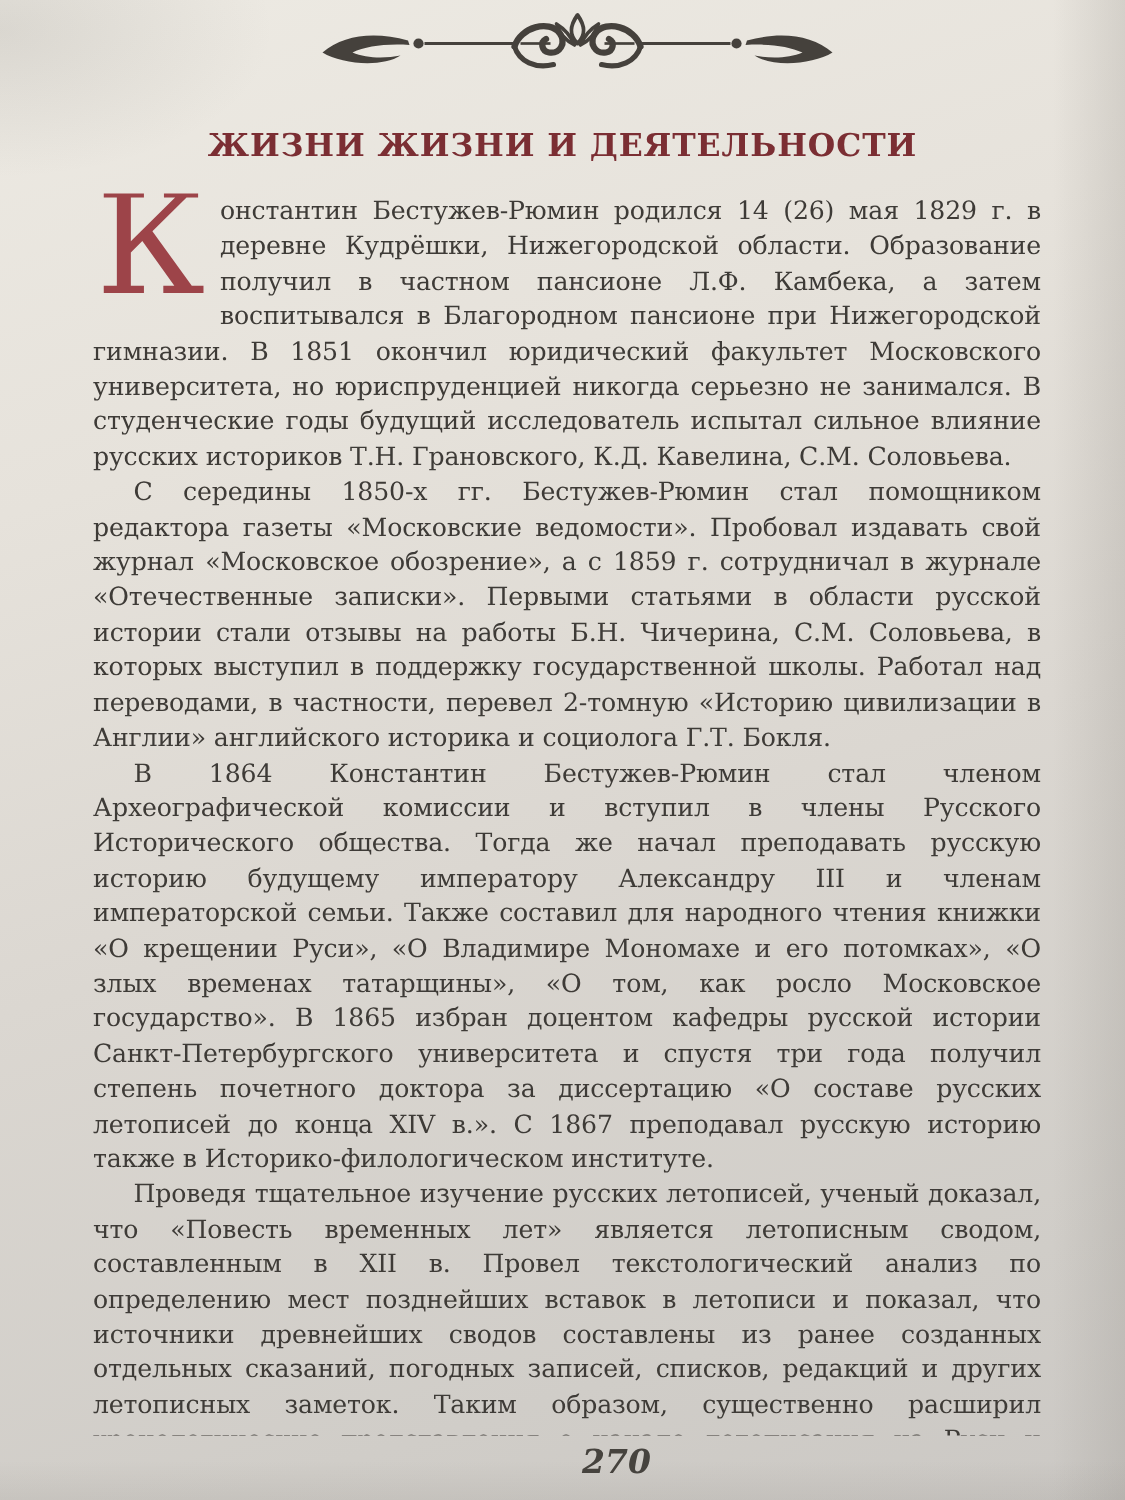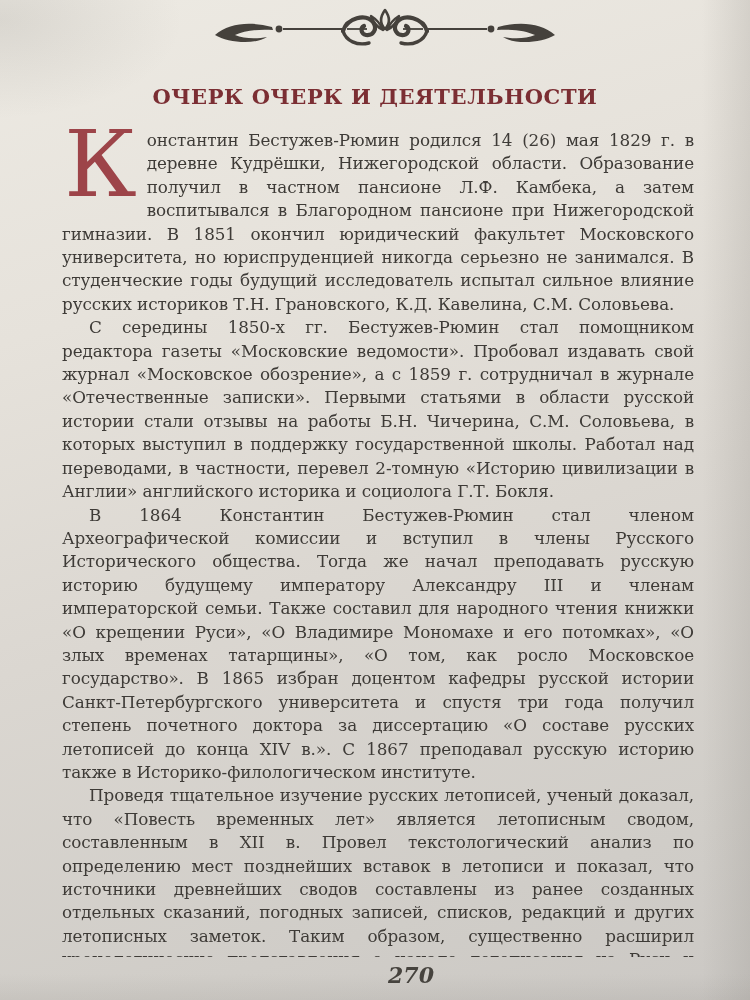--- a/index.html
+++ b/index.html
@@ -104,21 +104,21 @@
       <path class="orn" stroke-width="4.2" stroke-linecap="round" d="M213,23 C209,10 190,5 183,14 C178,21 183,28 190,27 C195,26 196,20 192,18"></path>
       <path class="orn" stroke-width="3.4" stroke-linecap="round" d="M213,23 C210,33 199,38 187,35"></path>
 
       <line class="orn" x1="213" y1="21" x2="273" y2="21" stroke-width="2"></line>
       <circle class="orn-fill" cx="277" cy="21" r="3.4"></circle>
 
       <path class="orn-fill" d="M341,27 C327,15 306,13 284,19 L283,22 C300,21 312,23 321,27 C312,31 299,31 289,29 C301,37 328,35 341,27 Z"></path>
     </svg>
   </div>
 
-  <h1 class="title">ОЧЕРК ОЧЕРК И ДЕЯТЕЛЬНОСТИ</h1>
+  <h1 class="title">ЖИЗНИ ЖИЗНИ И ДЕЯТЕЛЬНОСТИ</h1>
 
   <div class="body-text">
     <p class="para first"><span class="dropcap">К</span><span>онстантин Бестужев-Рюмин родился 14 (26) мая 1829 г. в деревне Кудрёшки, Нижегородской области. Образование получил в частном пансионе Л.Ф. Камбека, а затем воспитывался в Благородном пансионе при Нижегородской гимназии. В 1851 окончил юридический факультет Московского университета, но юриспруденцией никогда серьезно не занимался. В студенческие годы будущий исследователь испытал сильное влияние русских историков Т.Н. Грановского, К.Д. Кавелина, С.М. Соловьева.</span></p>
     <p class="para">С середины 1850-х гг. Бестужев-Рюмин стал помощником редактора газеты «Московские ведомости». Пробовал издавать свой журнал «Московское обозрение», а с 1859 г. сотрудничал в журнале «Отечественные записки». Первыми статьями в области русской истории стали отзывы на работы Б.Н. Чичерина, С.М. Соловьева, в которых выступил в поддержку государственной школы. Работал над переводами, в частности, перевел 2-томную «Историю цивилизации в Англии» английского историка и социолога Г.Т. Бокля.</p>
     <p class="para">В 1864 Константин Бестужев-Рюмин стал членом Археографической комиссии и вступил в члены Русского Исторического общества. Тогда же начал преподавать русскую историю будущему императору Александру III и членам императорской семьи. Также составил для народного чтения книжки «О крещении Руси», «О Владимире Мономахе и его потомках», «О злых временах татарщины», «О том, как росло Московское государство». В 1865 избран доцентом кафедры русской истории Санкт-Петербургского университета и спустя три года получил степень почетного доктора за диссертацию «О составе русских летописей до конца XIV в.». С 1867 преподавал русскую историю также в Историко-филологическом институте.</p>
     <p class="para">Проведя тщательное изучение русских летописей, ученый доказал, что «Повесть временных лет» является летописным сводом, составленным в XII в. Провел текстологический анализ по определению мест позднейших вставок в летописи и показал, что источники древнейших сводов составлены из ранее созданных отдельных сказаний, погодных записей, списков, редакций и других летописных заметок. Таким образом, существенно расширил хронологические представления о начале летописания на Руси и воссоздал широкую картину его распространения.</p>
 
   </div>
 
   <div class="pagenum">270</div>

